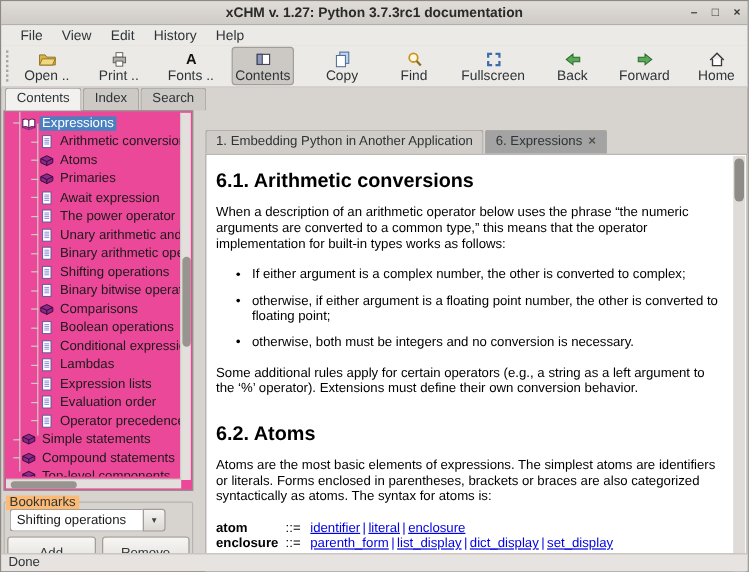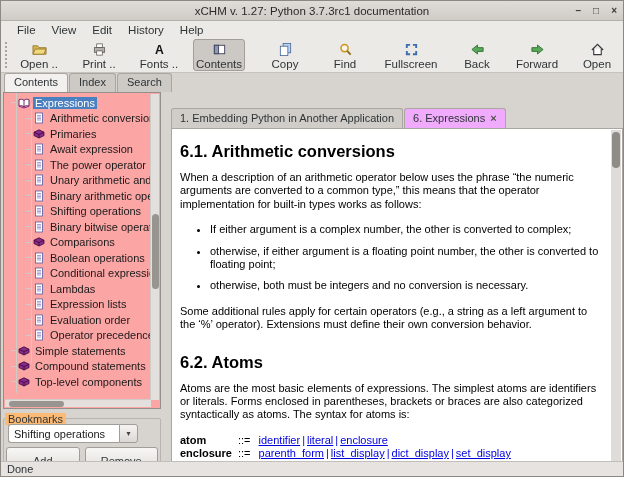--- a/index.html
+++ b/index.html
@@ -3,21 +3,21 @@
 <meta charset="utf-8">
 <style>
   * { margin:0; padding:0; box-sizing:border-box; }
   html,body { width:624px; height:477px; background:#b0aca8; font-family:"Liberation Sans","DejaVu Sans",sans-serif; }
   .window { position:relative; width:624px; height:477px; background:#d7d3cf; border:1px solid #8c8883; overflow:hidden; }
 
   
   .titlebar { position:absolute; left:0; top:0; width:100%; height:20px;
     background:linear-gradient(#e0ddd9,#cfcbc7); border-bottom:1px solid #b3afaa;
     display:flex; align-items:center; justify-content:center; }
-  .title { font-size:11.5px; font-weight:normal; color:#2a2a2a; }
+  .title { font-size:11.5px; font-weight:bold; color:#2a2a2a; }
   .winctrls { position:absolute; right:6px; top:0; height:20px; display:flex; align-items:center; gap:12px; }
   .wbtn { font-size:10px; font-weight:bold; color:#3a3a3a; line-height:10px; cursor:default; }
 
   
   .menubar { position:absolute; left:0; top:20px; width:100%; height:17px; background:#ecea e7; background:#eceae7;
     display:flex; align-items:center; padding-left:8px; gap:0; }
   .menu-item { font-size:11.5px; color:#2e3436; padding:1px 8px; }
 
   
   .toolbar { position:absolute; left:0; top:37px; width:100%; height:35px; background:#eceae7;
@@ -29,21 +29,21 @@
   .tico { width:15px; height:15px; flex:0 0 15px; }
   .tlbl { font-size:11.5px; color:#2e3436; margin-top:1px; white-space:nowrap; }
   .tsep { width:1px; background:#bcb8b4; margin:5px 3px; }
 
   
   .sidebar { position:absolute; left:2px; top:72px; width:160px; height:390px; }
   .side-tabs { display:flex; height:19px; margin-left:1px; }
   .stab { font-size:11px; color:#2e3436; padding:2px 9px 2px; background:#cdc9c5;
     border:1px solid #aaa6a1; border-bottom:none; border-radius:3px 3px 0 0; margin-right:1px; }
   .stab.active { background:#f3f1ef; position:relative; z-index:2; }
-  .tree-wrap { position:absolute; left:0; top:19px; width:158px; height:317px; background:#fca5a5;
+  .tree-wrap { position:absolute; left:0; top:19px; width:158px; height:317px; background:#ec4899;
     border:1px solid #938f8a; overflow:hidden; }
   .tree { position:absolute; left:0; top:2px; width:146px; height:302px; overflow:hidden; }
   .guide-v1 { position:absolute; left:12px; top:0; width:1px; height:300px; background:#cfccc8; }
   .guide-v2 { position:absolute; left:27px; top:10px; width:1px; height:260px; background:#cfccc8; }
   .trow { position:relative; height:15.5px; display:flex; align-items:center; white-space:nowrap; z-index:2; }
   .trow.lvl0 { padding-left:7px; }
   .trow.lvl1 { padding-left:22px; }
   .tdash { width:6px; height:1px; background:#cfccc8; margin-right:1px; flex:0 0 6px; }
   .ticon { width:12px; height:12px; flex:0 0 12px; margin-right:3px; }
   .tlabel { font-size:11px; color:#1a1a1a; padding:0 2px; }
@@ -64,21 +64,21 @@
     border-radius:0 3px 3px 0; font-size:8px; color:#444; display:flex; align-items:center; justify-content:center; }
   .bm-buttons { position:absolute; left:3px; top:34px; width:152px; display:flex; gap:5px; }
   .pbtn { flex:1; height:28px; background:linear-gradient(#f7f6f4,#dedbd7); border:1px solid #a19d98;
     border-radius:3px; font-size:11px; color:#2e3436; display:flex; align-items:center; justify-content:center; }
 
   
   .docpanel { position:absolute; left:170px; top:75px; width:452px; height:386px;margin-top:32px; }
   .doc-tabs { display:flex; height:20px; }
   .dtab { font-size:11px; color:#2e3436; background:#d0cdc9; border:1px solid #aaa6a1; border-bottom:none;
     border-radius:3px 3px 0 0; padding:3px 8px 0; margin-right:1px; white-space:nowrap; display:flex; gap:5px; }
-  .dtab.active { background:#f0abfc; position:relative; z-index:2; }
+  .dtab.active { background:#a3a3a3; position:relative; z-index:2; }
   .dtab .close { font-size:11px; font-weight:bold; color:#55524e; line-height:12px; }
   .doc-content { position:absolute; left:0; top:20px; width:452px; height:366px; background:#fff;
     border:1px solid #aaa6a1; overflow:hidden; }
   .page { position:absolute; left:0; top:0; width:438px; height:364px; padding:6px 6px 0 8px; overflow:hidden;
     color:#000; font-size:11px; line-height:13.4px; }
   .page h1 { font-size:16.5px; line-height:20px; margin:6px 0 10px; color:#000; }
   .page p { margin:0 0 12px; }
   .page ul { margin:0 0 12px 30px; }
   .page li { margin:0 0 8px; }
   .synline { white-space:nowrap; }
@@ -232,21 +232,21 @@
     <div class="tbtn">
       <svg class="tico" viewBox="0 0 16 16">
           <use href="#sym-forward" xlink:href="#sym-forward"></use>
         </svg>
       <span class="tlbl">Forward</span>
     </div>
     <div class="tbtn">
       <svg class="tico" viewBox="0 0 16 16">
           <use href="#sym-home" xlink:href="#sym-home"></use>
         </svg>
-      <span class="tlbl">Open</span>
+      <span class="tlbl">Home</span>
     </div>
     <div class="tsep"></div>
     <div class="tbtn">
       <svg class="tico" viewBox="0 0 16 16">
           <use href="#sym-about" xlink:href="#sym-about"></use>
         </svg>
       <span class="tlbl">About</span>
     </div>
   </div>
 
@@ -267,20 +267,27 @@
               <use href="#sym-book-open" xlink:href="#sym-book-open"></use>
             </svg>
             <span class="tlabel">Expressions</span>
           </div>
         <div class="trow lvl1">
             <span class="tdash"></span>
             <svg class="ticon" viewBox="0 0 12 12">
               <use href="#sym-page" xlink:href="#sym-page"></use>
             </svg>
             <span class="tlabel">Arithmetic conversions</span>
+          </div>
+        <div class="trow lvl1">
+            <span class="tdash"></span>
+            <svg class="ticon" viewBox="0 0 12 12">
+              <use href="#sym-book-closed" xlink:href="#sym-book-closed"></use>
+            </svg>
+            <span class="tlabel">Atoms</span>
           </div>
         <div class="trow lvl1">
             <span class="tdash"></span>
             <svg class="ticon" viewBox="0 0 12 12">
               <use href="#sym-book-closed" xlink:href="#sym-book-closed"></use>
             </svg>
             <span class="tlabel">Primaries</span>
           </div>
         <div class="trow lvl1">
             <span class="tdash"></span>

